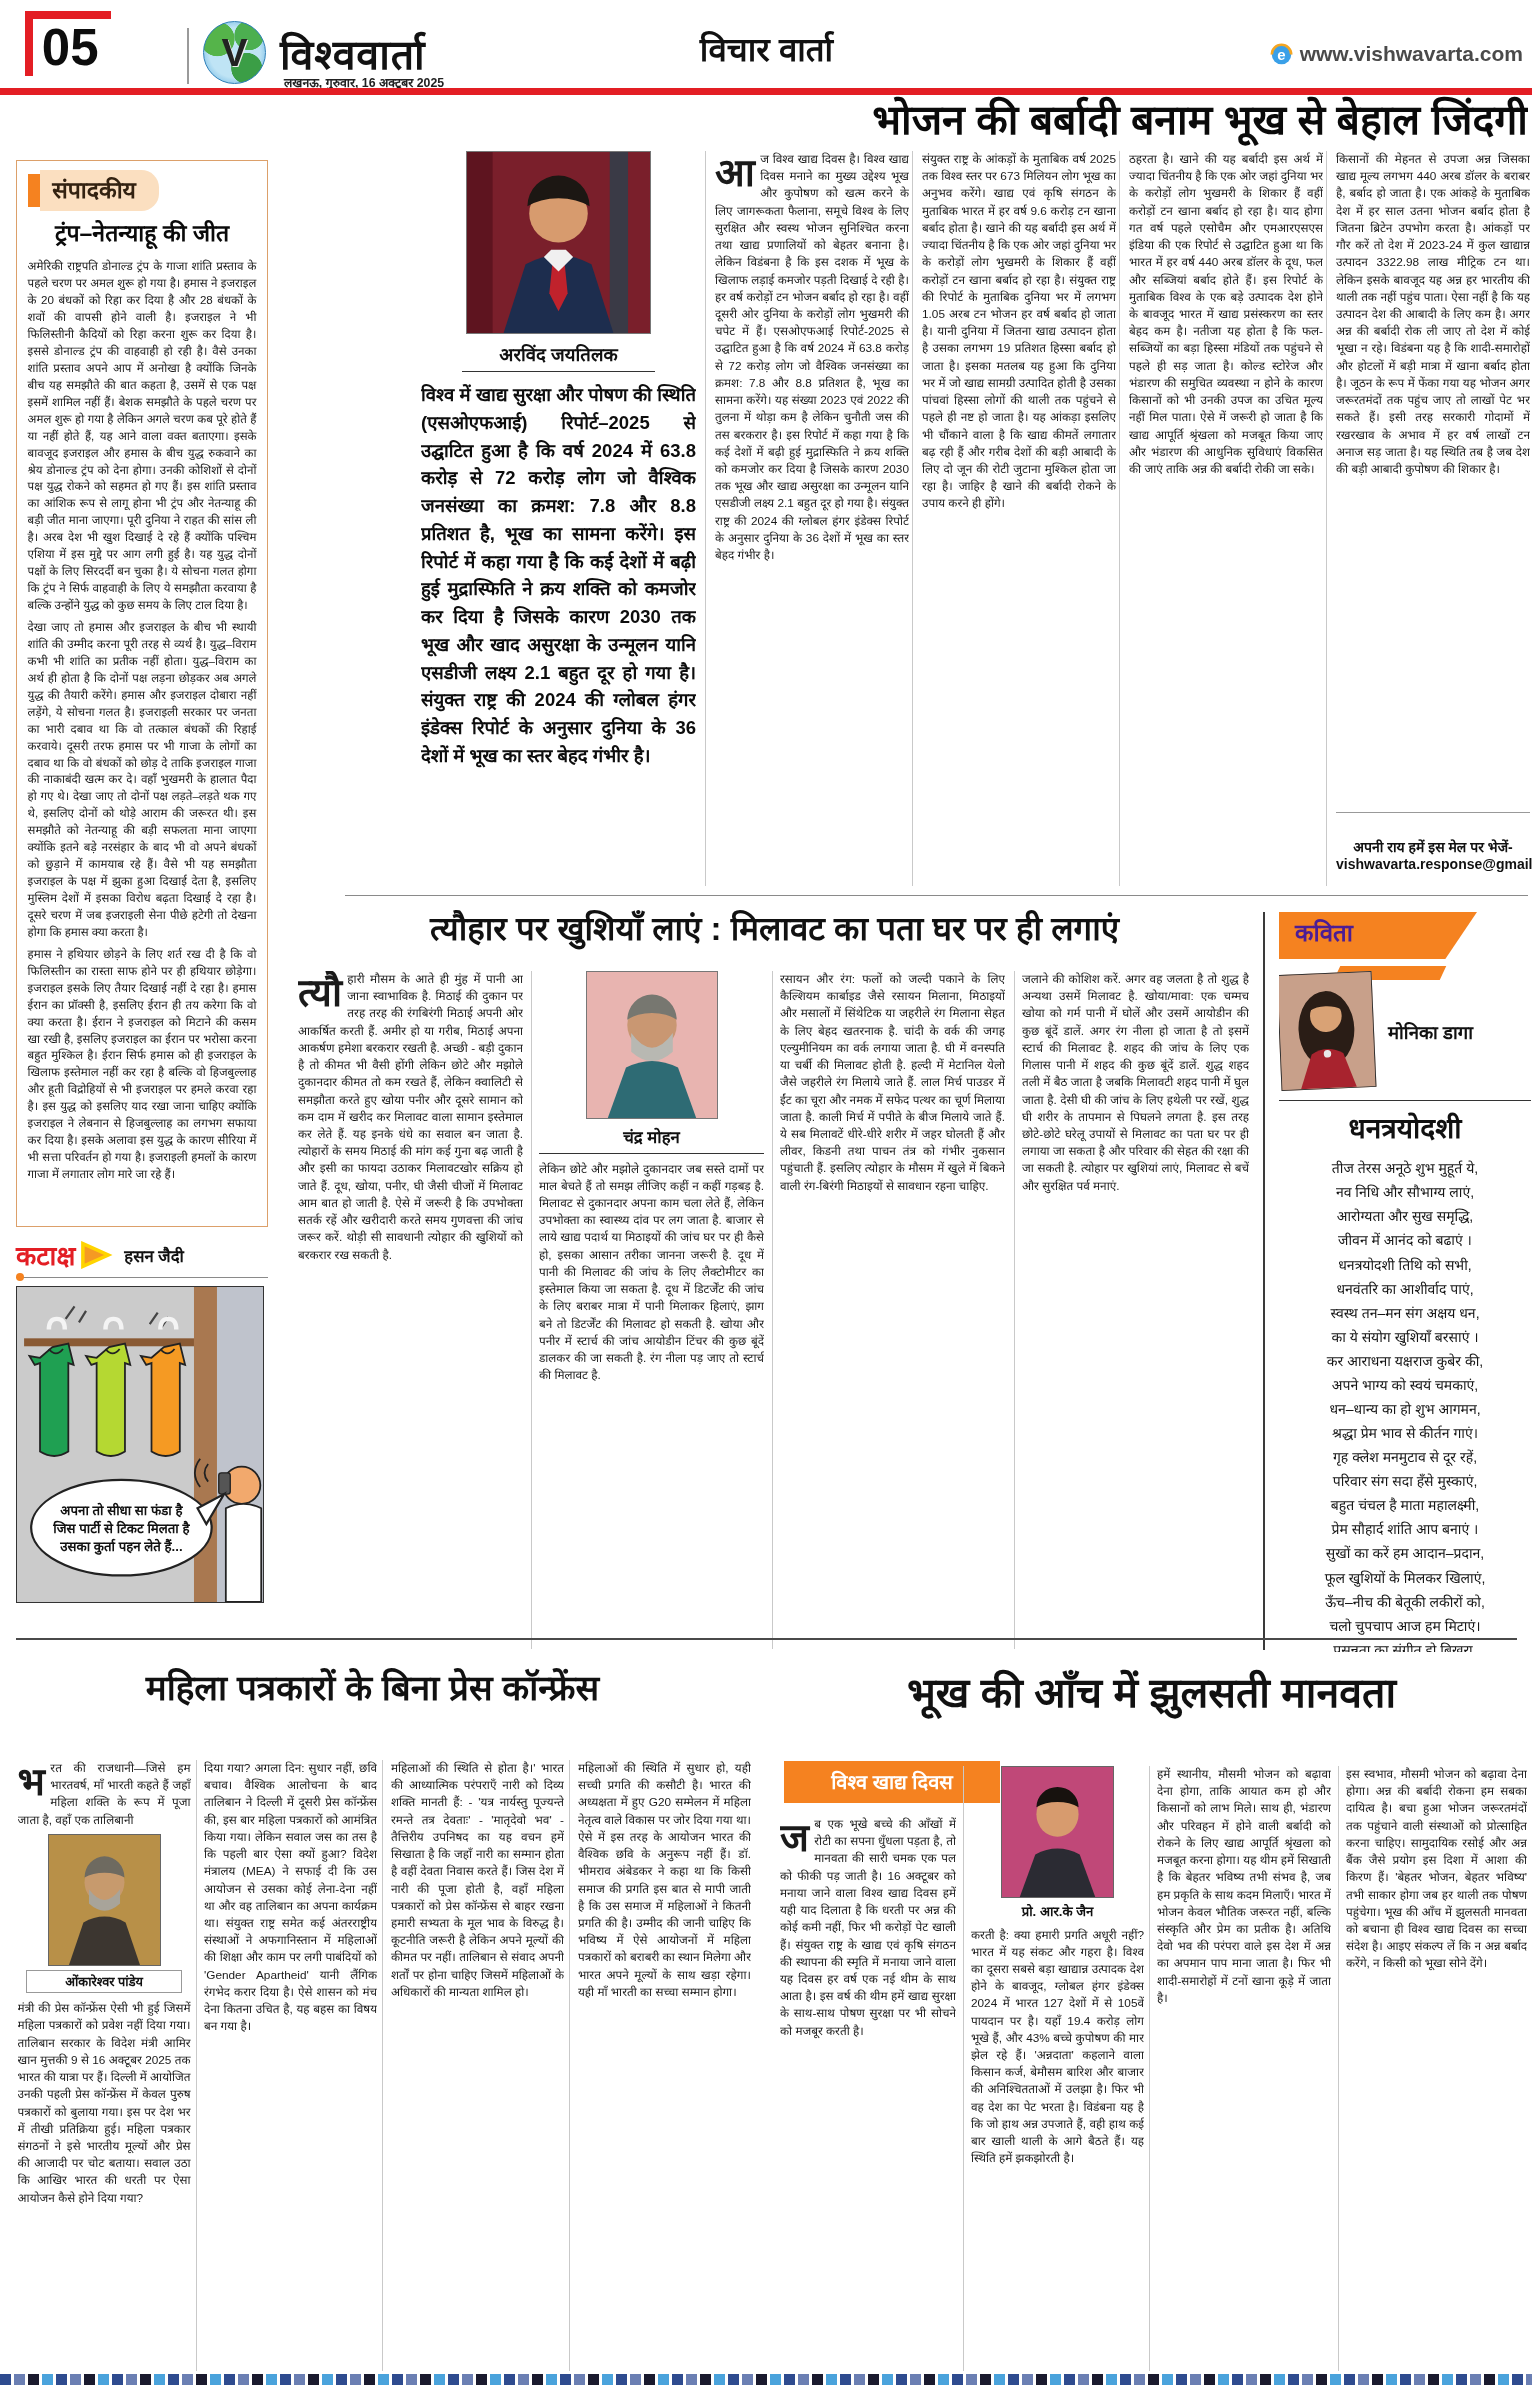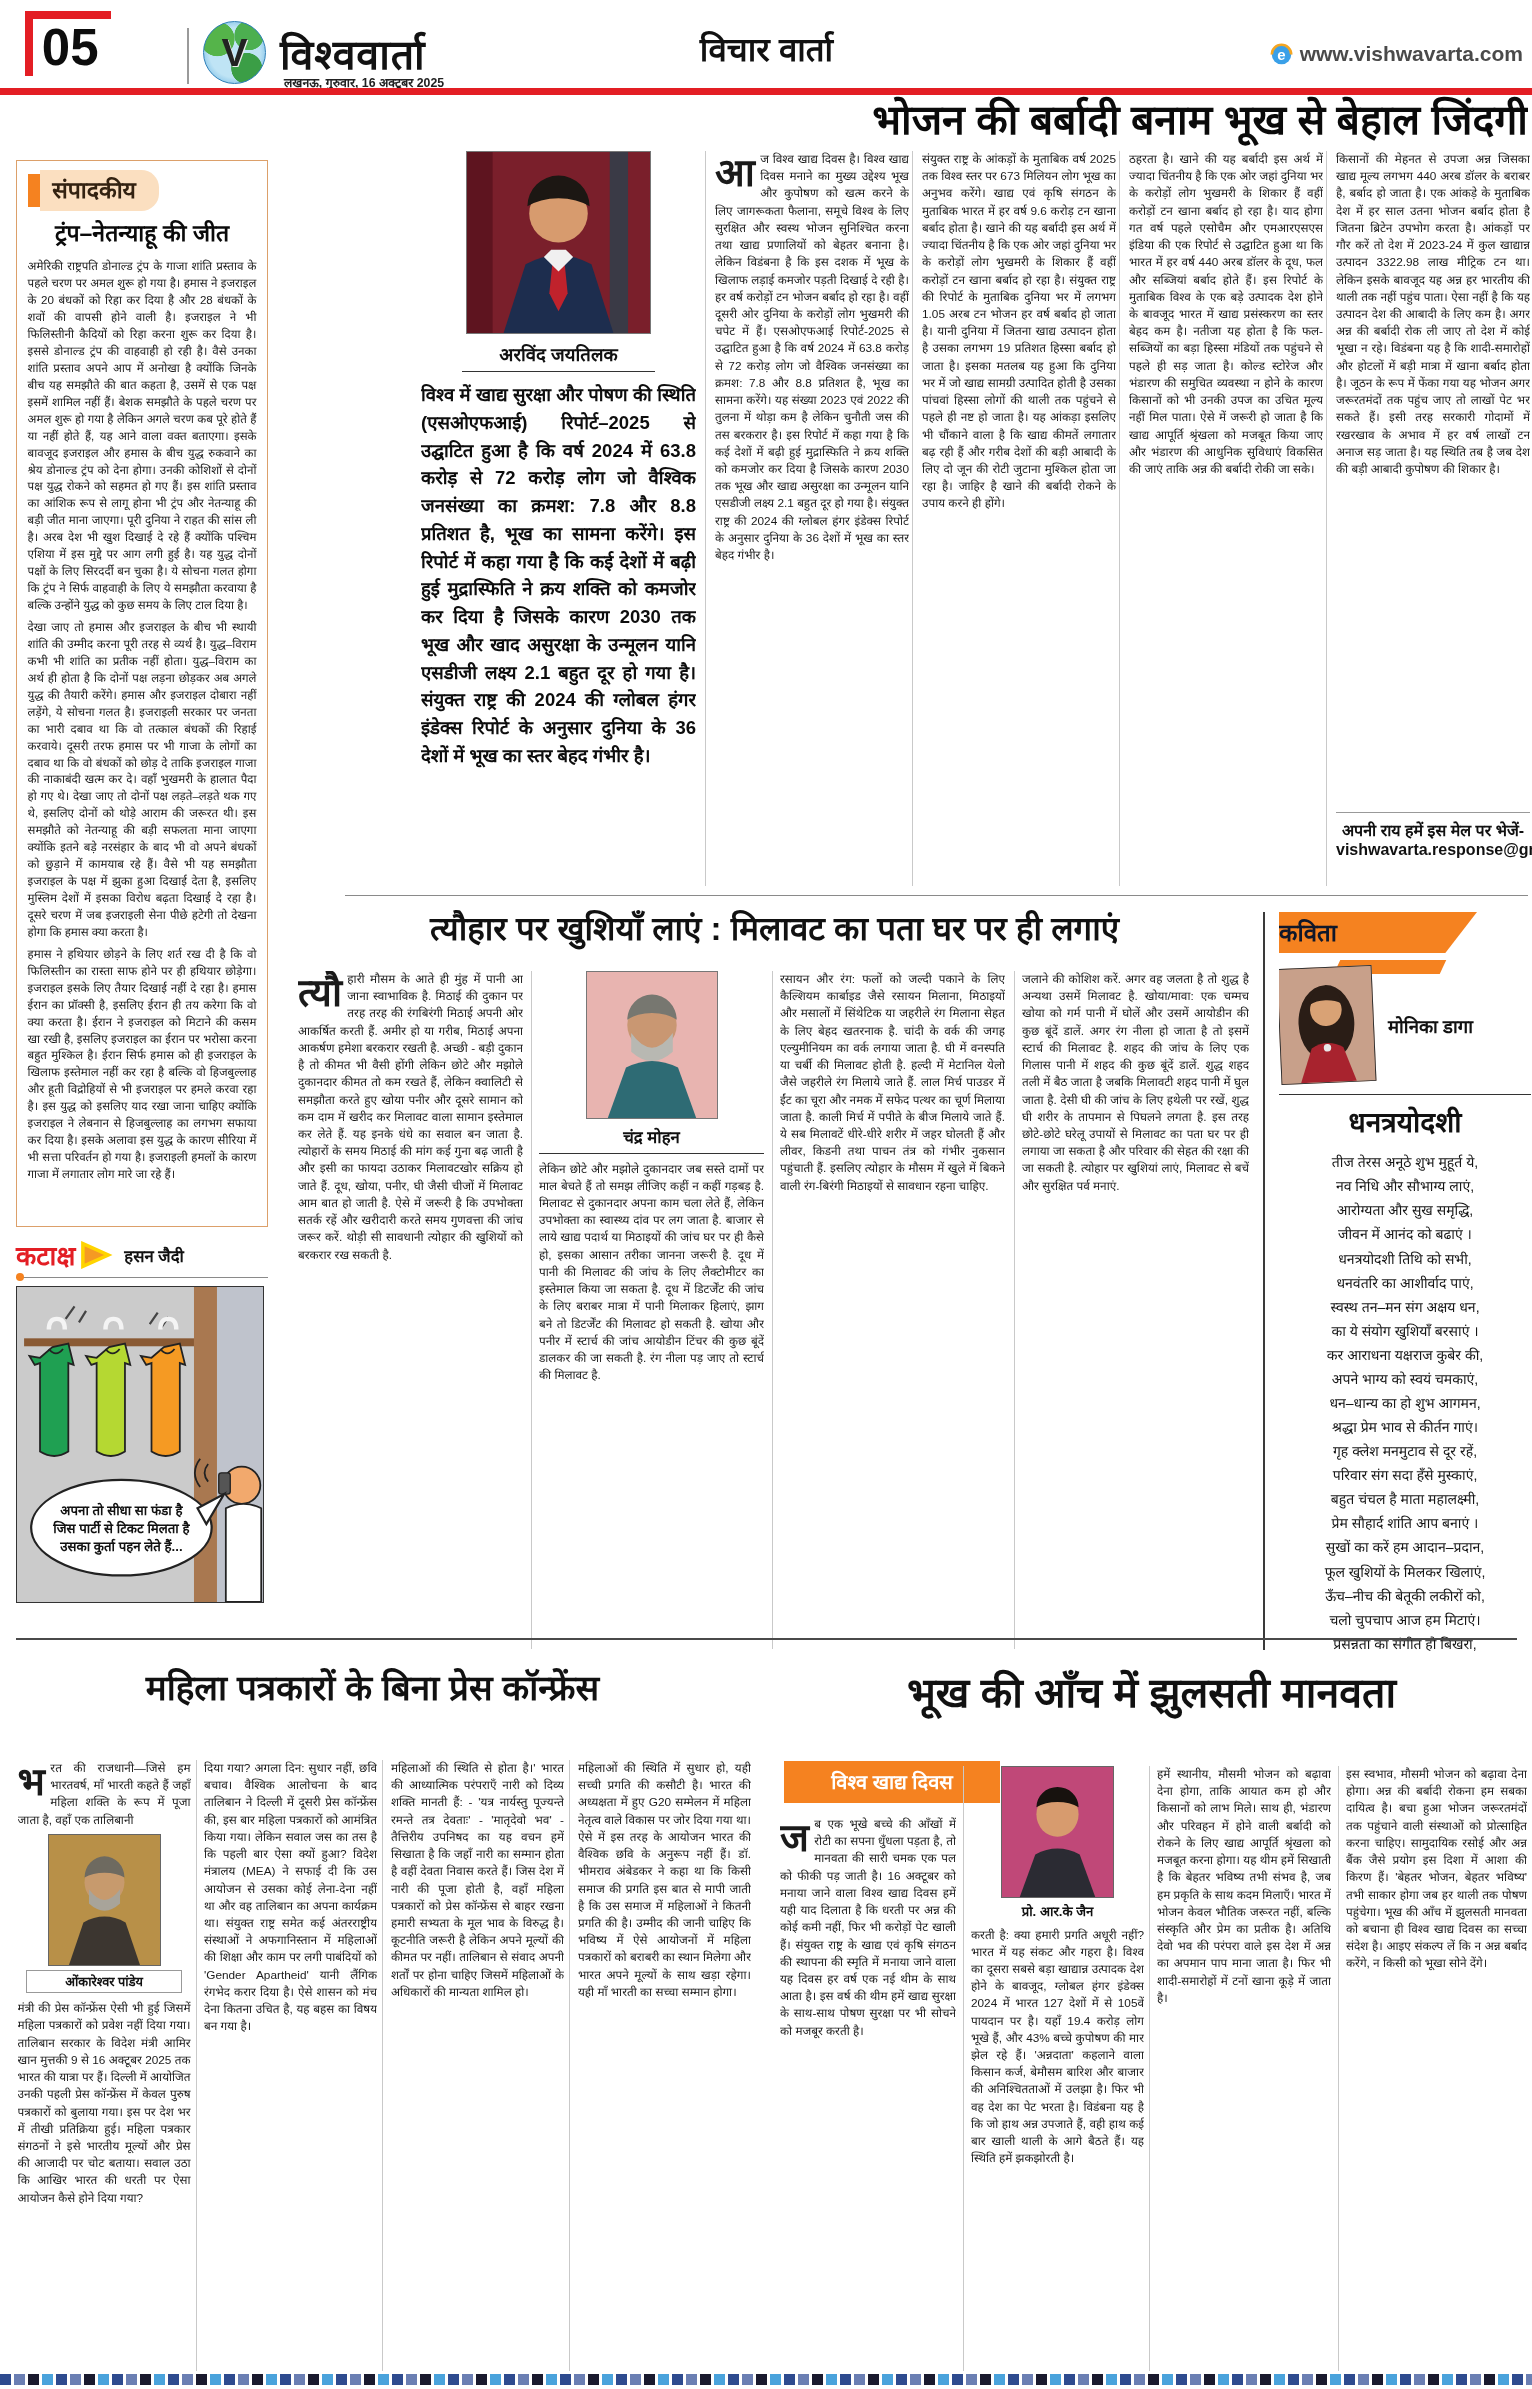--- a/index.html
+++ b/index.html
@@ -52,32 +52,32 @@
   
   .main-headline { left:414px; top:90px; width:1114px; font-size:41px; font-weight:bold; text-align:right;
                    white-space:nowrap; overflow:hidden; color:#0a0a0a; }
   .m-col1 { left:421px; top:151px; width:275px; height:735px; overflow:hidden; }
   .m-photo { width:185px; height:183px; margin:0 auto; border:0.9px solid #777; }
   .m-author { text-align:center; font-size:18.5px; font-weight:bold; margin:7px 0 5.3px; }
   .m-author-rule { width:70%; margin:0 auto 8.8px; border-top:1.8px solid #333; }
   .m-lead { font-size:18.5px; font-weight:bold; line-height:1.5; text-align:justify; color:#0d0d0d; }
   .body-col { font-size:11.8px; line-height:1.46; text-align:justify; overflow:hidden; color:#1a1a1a; }
   .dropcap { float:left; font-size:39px; line-height:0.95; font-weight:bold; padding:2.6px 5.3px 0 0; }
-  .feedback { margin-top:8.8px; font-size:16px; font-weight:bold; text-align:center; border-top:0.9px solid #999; padding-top:6px; }
+  .feedback { margin-top:8.8px; font-size:14px; font-weight:bold; text-align:center; border-top:0.9px solid #999; padding-top:24px; }
   
   .fest-headline { left:299px; top:905px; width:951px; font-size:33px; font-weight:bold; text-align:center;
                    white-space:nowrap; overflow:hidden; }
   .f-photo { width:132px; height:148px; margin:0 auto; border:0.9px solid #777; }
   .f-author { text-align:center; font-size:16.7px; font-weight:bold; margin:6.2px 0 4.4px; }
   .f-rule { border-top:1.8px solid #333; margin-bottom:7px; }
   
   .poem-border { left:1263px; top:912px; width:1.8px; height:738px; background:#3a3a3a; }
   .poem { left:1279px; top:912px; width:252px; height:740px; overflow:hidden; }
-  .poem-tab { width:198px; height:41px; background:#f58220; clip-path:polygon(0 0,100% 0,84% 100%,0 100%);
-              color:#0f172a; font-size:24px; font-weight:bold; line-height:41px; }
+  .poem-tab { width:198px; height:47px; background:#f58220; clip-path:polygon(0 0,100% 0,84% 100%,0 100%);
+              color:#4c1d95; font-size:24px; font-weight:bold; line-height:41px; padding-left:16px; }
   .poem-photo-row { display:flex; align-items:center; gap:14px; margin-top:14px; position:relative; }
   .poem-slab { position:absolute; left:58px; top:-7px; width:106px; height:14px; background:#f58220; transform:skewX(-25deg); }
   .poem-photo { width:95px; height:116px; border:1.8px solid #333; transform:rotate(-2.5deg); background:#c8a08a; }
   .poem-author { font-size:18.5px; font-weight:bold; }
   .poem-rule { border-top:1.8px solid #333; margin:10.6px 0 7px; }
   .poem-title { text-align:center; font-size:28px; font-weight:bold; margin-bottom:10.6px; }
   .poem-lines { text-align:center; font-size:14px; line-height:1.72; white-space:pre-line; color:#151515; }
   
   .press-headline { left:0; top:1663px; width:745px; font-size:35px; font-weight:bold; text-align:center;
                     white-space:nowrap; overflow:hidden; }

